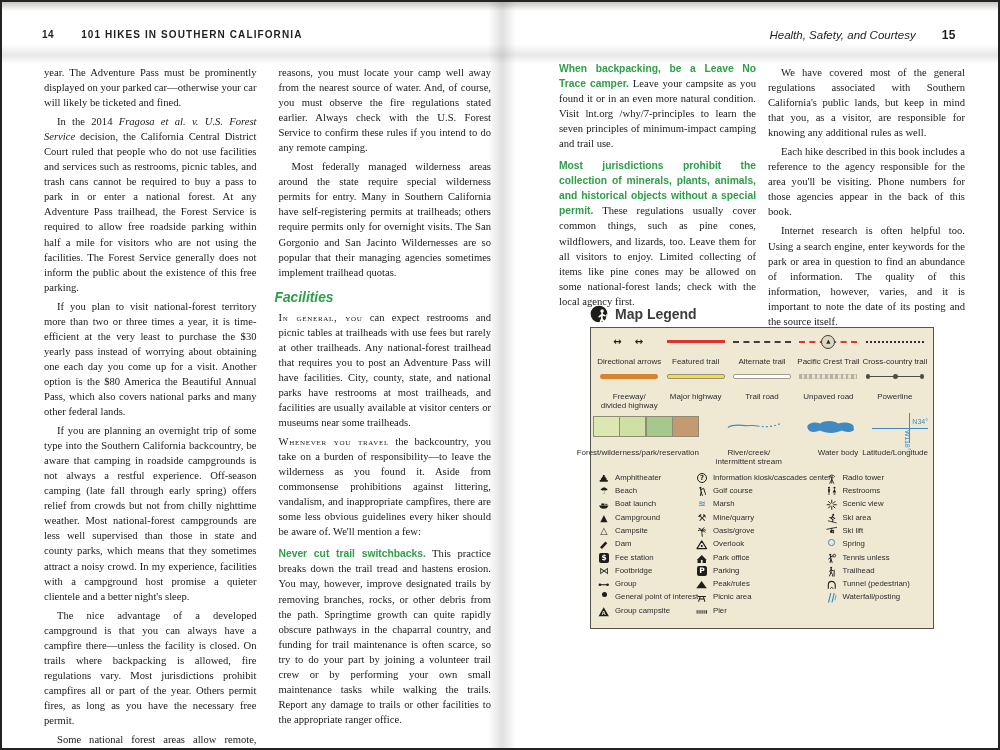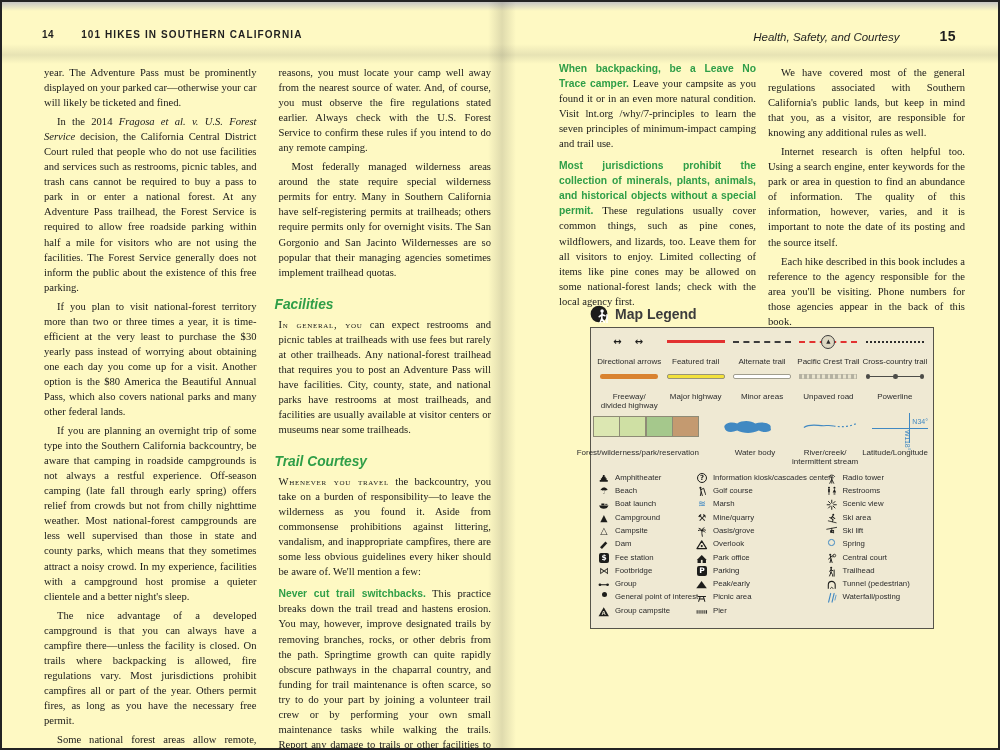--- a/index.html
+++ b/index.html
@@ -1,46 +1,46 @@
 <!DOCTYPE html>
 <html lang="en" style="--ink: #1d1d1b; --green: #2f9e48; --red: #e23230; --orange: #d9822f; --yellow: #f2e13c; --blue: #4189c2; --cream: #efe9d3;"><head>
 <meta charset="utf-8">
 <style>
   html,body{margin:0;padding:0;background:#e8e8e8}
   .canvas{position:relative;width:1000px;height:750px;box-sizing:border-box;border:2px solid #232323;
-          background:#fef9c3;font-family:"Liberation Serif",serif;overflow:hidden}
+          background:#ffffff;font-family:"Liberation Serif",serif;overflow:hidden}
   
   .top-strip{position:absolute;left:0;top:0;right:0;height:9px;
              background:linear-gradient(#c7c6c3,rgba(200,199,196,0));pointer-events:none;z-index:5}
   .head-shadow{position:absolute;left:0;right:0;top:42px;height:20px;
                background:linear-gradient(rgba(0,0,0,0),rgba(90,90,90,.14) 55%,rgba(0,0,0,0));pointer-events:none;z-index:5}
   .gutter{position:absolute;top:0;bottom:0;left:486px;width:28px;
           background:linear-gradient(90deg,rgba(0,0,0,0),rgba(60,60,60,.16) 50%,rgba(0,0,0,0));pointer-events:none;z-index:5}
   .page{position:absolute;top:0;height:100%;width:500px}
   .page-left{left:0}.page-right{left:500px}
   
   .rh-l{position:absolute;left:40px;top:27px;font-family:"Liberation Sans",sans-serif;font-size:10px;
         font-weight:600;letter-spacing:1.1px;color:#1f1f1f}
   .rh-l .folio{margin-right:27px;letter-spacing:.5px}
   .rh-r{position:absolute;right:46px;top:26px;font-family:"Liberation Sans",sans-serif;font-size:11.5px;
         font-style:italic;color:#1f1f1f}
-  .rh-r .folio{font-style:normal;margin-left:40px;font-size:14px;font-weight:600;letter-spacing:.5px}
+  .rh-r .folio{font-style:normal;margin-left:26px;font-size:12px;font-weight:600;letter-spacing:.5px}
   
   .cols{position:absolute;top:59px;display:flex}
   .cols-l{left:38px;width:455px;gap:14px}
   .cols-r{left:53px;width:414px;gap:4px}
   .col{flex:1;min-width:0}
   .para{margin:4px;font-size:10.6px;line-height:15.05px;text-align:justify;color:#191919;hyphens:auto;-webkit-hyphens:auto}
   .ind{text-indent:13px}
   .lead{margin-top:7px}
   .lead:first-child{margin-top:0}
   .lead-b{font-family:"Liberation Sans",sans-serif;font-weight:700;color:var(--green);font-size:10.3px}
   .sc{font-variant:small-caps;letter-spacing:.7px}
   .heading{font-family:"Liberation Sans",sans-serif;font-style:italic;font-weight:700;font-size:13.8px;
-           color:var(--green);margin:17px 0 5px}
+           color:var(--green);margin:10px 0 5px}
   
   .legend{position:absolute;left:88px;top:303px;width:344px}
   .legend-head{display:flex;align-items:center;gap:7px;font-family:"Liberation Sans",sans-serif;
                font-weight:700;font-size:14px;color:#3c3c3c}
   .logo{width:18px;height:18px;flex:0 0 18px}
   .legend-box{margin-top:4px;border:1.6px solid #56544a;background:var(--cream);padding:7px 5px 9px;box-sizing:border-box}
   .legrow{display:flex;margin-bottom:3px}
   .legcell{flex:1;display:flex;flex-direction:column;align-items:center;min-width:0}
   .ls{width:58px;height:13px;position:relative;display:flex;align-items:center;justify-content:center;
       font-family:"DejaVu Sans",sans-serif}
@@ -197,40 +197,39 @@
           <p class="para ind">If you plan to visit national-forest territory more than two or three times a year, it is time-efficient at the very least to purchase the $30 yearly pass instead of worrying about obtaining one each day you come up for a visit. Another option is the $80 America the Beautiful Annual Pass, which also covers national parks and many other federal lands.</p>
           <p class="para ind">If you are planning an overnight trip of some type into the Southern California backcountry, be aware that camping in roadside campgrounds is not always a restful experience. Off-season camping (late fall through early spring) offers relief from crowds but not from chilly nighttime weather. Most national-forest campgrounds are less well supervised than those in state and county parks, which means that they sometimes attract a noisy crowd. In my experience, facilities with a campground host promise a quieter clientele and a better night's sleep.</p>
           <p class="para ind">The nice advantage of a developed campground is that you can always have a campfire there—unless the facility is closed. On trails where backpacking is allowed, fire regulations vary. Most jurisdictions prohibit campfires all or part of the year. Others permit fires, as long as you have the necessary free permit.</p>
           <p class="para ind">Some national forest areas allow remote, primitive-style camping: you are not always restricted to staying at a developed campground or designated trail camp. For sanitation</p>
         </div>
       <div class="col" id="L2">
           <p class="para">reasons, you must locate your camp well away from the nearest source of water. And, of course, you must observe the fire regulations stated earlier. Always check with the U.S. Forest Service to confirm these rules if you intend to do any remote camping.</p>
           <p class="para ind">Most federally managed wilderness areas around the state require special wilderness permits for entry. Many in Southern California have self-registering permits at trailheads; others require permits only for overnight visits. The San Gorgonio and San Jacinto Wildernesses are so popular that their managing agencies sometimes implement trailhead quotas.</p>
           <div class="heading">Facilities</div>
           <p class="para"><span class="sc">In general, you</span> can expect restrooms and picnic tables at trailheads with use fees but rarely at other trailheads. Any national-forest trailhead that requires you to post an Adventure Pass will have facilities. City, county, state, and national parks have restrooms at most trailheads, and facilities are usually available at visitor centers or museums near some trailheads.</p>
-          <div class="heading">Trail Courtesy</div>
           <p class="para"><span class="sc">Whenever you travel</span> the backcountry, you take on a burden of responsibility—to leave the wilderness as you found it. Aside from commonsense prohibitions against littering, vandalism, and inappropriate campfires, there are some less obvious guidelines every hiker should be aware of. We'll mention a few:</p>
           <p class="para lead"><span class="lead-b">Never cut trail switchbacks.</span> This practice breaks down the trail tread and hastens erosion. You may, however, improve designated trails by removing branches, rocks, or other debris from the path. Springtime growth can quite rapidly obscure pathways in the chaparral country, and funding for trail maintenance is often scarce, so try to do your part by joining a volunteer trail crew or by performing your own small maintenance tasks while walking the trails. Report any damage to trails or other facilities to the appropriate ranger office.</p>
         </div>
     </div>
   </div>
 
   <div class="page page-right">
     <div class="rh-r">
       <span>Health, Safety, and Courtesy</span><span class="folio">15</span>
     </div>
     <div class="cols cols-r">
       <div class="col" id="R1">
           <p class="para lead"><span class="lead-b">When backpacking, be a Leave No Trace camper.</span> Leave your campsite as you found it or in an even more natural condition. Visit lnt.org /why/7-principles to learn the seven principles of minimum-impact camping and trail use.</p>
           <p class="para lead"><span class="lead-b">Most jurisdictions prohibit the collection of minerals, plants, animals, and historical objects without a special permit.</span> These regulations usually cover common things, such as pine cones, wildflowers, and lizards, too. Leave them for all visitors to enjoy. Limited collecting of items like pine cones may be allowed on some national-forest lands; check with the local agency first.</p>
         </div>
       <div class="col" id="R2">
           <p class="para ind">We have covered most of the general regulations associated with Southern California's public lands, but keep in mind that you, as a visitor, are responsible for knowing any additional rules as well.</p>
+          <p class="para ind">Each hike described in this book includes a reference to the agency responsible for the area you'll be visiting. Phone numbers for those agencies appear in the back of this book.</p>
           <p class="para ind">Internet research is often helpful too. Using a search engine, enter keywords for the park or area in question to find an abundance of information. The quality of this information, however, varies, and it is important to note the date of its posting and the source itself.</p>
-          <p class="para ind">Each hike described in this book includes a reference to the agency responsible for the area you'll be visiting. Phone numbers for those agencies appear in the back of this book.</p>
         </div>
     </div>
     <div class="legend">
       <div class="legend-head">
         <svg class="logo" viewBox="0 0 20 20">
             <circle cx="10" cy="10" r="9.3" fill="#1d1d1b"></circle>
             <g color="#ffffff" transform="translate(4 3.4) scale(1.05)">
               <use href="#sym-hiker"></use>
             </g>
           </svg>
@@ -266,21 +265,21 @@
               <div class="ls ls-freeway"></div>
               <div class="lbl">Freeway/
 divided highway</div>
             </div>
             <div class="legcell">
               <div class="ls ls-major"></div>
               <div class="lbl">Major highway</div>
             </div>
             <div class="legcell">
               <div class="ls ls-minor"></div>
-              <div class="lbl">Minor areas</div>
+              <div class="lbl">Trail road</div>
             </div>
             <div class="legcell">
               <div class="ls ls-unpaved"></div>
               <div class="lbl">Unpaved road</div>
             </div>
             <div class="legcell">
               <div class="ls ls-power">
                 <i class="pd" style="left: 0%;"></i>
                 <i class="pd" style="left: 47%;"></i>
                 <i class="pd" style="left: 93%;"></i>
@@ -291,37 +290,37 @@
           <div class="terr-row">
             <div class="tcell tcell-forest">
               <div class="tsample">
                 <span class="sw" style="background: rgb(220, 231, 178);"></span>
                 <span class="sw" style="background: rgb(207, 224, 164);"></span>
                 <span class="sw" style="background: rgb(165, 200, 140);"></span>
                 <span class="sw" style="background: rgb(196, 154, 112);"></span>
               </div>
               <div class="lbl">Forest/wilderness/park/reservation</div>
             </div>
-            <div class="tcell tcell-water">
-              <div class="tsample">
-                <svg width="54" height="20" viewBox="0 0 60 22">
-                  <path fill="currentColor" d="M4 12C2 8 10 4 18 7C24 3 34 4 38 7C48 4 57 8 55 12C58 16 48 18 42 15C34 19 24 18 18 15C10 18 5 16 4 12Z"></path>
-                </svg>
-              </div>
-              <div class="lbl">Water body</div>
-            </div>
             <div class="tcell tcell-river">
               <div class="tsample">
                 <svg width="56" height="15" viewBox="0 0 60 16">
                   <path d="M2 9C10 4 18 8 26 7C30 6.6 32 7 34 7.4" stroke="currentColor" stroke-width="1.2" fill="none"></path>
                   <path d="M34 7.4C42 9 52 8 58 5" stroke="currentColor" stroke-width="1.2" fill="none" stroke-dasharray="2 2.4"></path>
                 </svg>
               </div>
               <div class="lbl">River/creek/
 intermittent stream</div>
+            </div>
+            <div class="tcell tcell-water">
+              <div class="tsample">
+                <svg width="54" height="20" viewBox="0 0 60 22">
+                  <path fill="currentColor" d="M4 12C2 8 10 4 18 7C24 3 34 4 38 7C48 4 57 8 55 12C58 16 48 18 42 15C34 19 24 18 18 15C10 18 5 16 4 12Z"></path>
+                </svg>
+              </div>
+              <div class="lbl">Water body</div>
             </div>
             <div class="tcell tcell-latlong">
               <div class="tsample">
                 <div class="latlong">
                   <i class="ll-h"></i>
                   <i class="ll-v"></i>
                   <span class="ll-n">N34°</span>
                   <span class="ll-w">W118°</span>
                 </div>
               </div>
@@ -461,21 +460,21 @@
               <div class="irow">
                 <span class="ibox">
                   <span class="badge">P</span>
                 </span>
                 <span class="ilbl">Parking</span>
               </div>
               <div class="irow">
                 <span class="ibox">
                   <span class="glyph wide">▲</span>
                 </span>
-                <span class="ilbl">Peak/early</span>
+                <span class="ilbl">Peak/rules</span>
               </div>
               <div class="irow">
                 <span class="ibox">
                   <svg class="icon" viewBox="0 0 12 12">
                     <use href="#sym-picnic"></use>
                   </svg>
                 </span>
                 <span class="ilbl">Picnic area</span>
               </div>
               <div class="irow">
@@ -533,21 +532,21 @@
                   <span class="ring"></span>
                 </span>
                 <span class="ilbl">Spring</span>
               </div>
               <div class="irow">
                 <span class="ibox">
                   <svg class="icon" viewBox="0 0 12 12">
                     <use href="#sym-tennis"></use>
                   </svg>
                 </span>
-                <span class="ilbl">Central court</span>
+                <span class="ilbl">Tennis unless</span>
               </div>
               <div class="irow">
                 <span class="ibox">
                   <svg class="icon" viewBox="0 0 12 12">
                     <use href="#sym-hiker"></use>
                   </svg>
                 </span>
                 <span class="ilbl">Trailhead</span>
               </div>
               <div class="irow">

